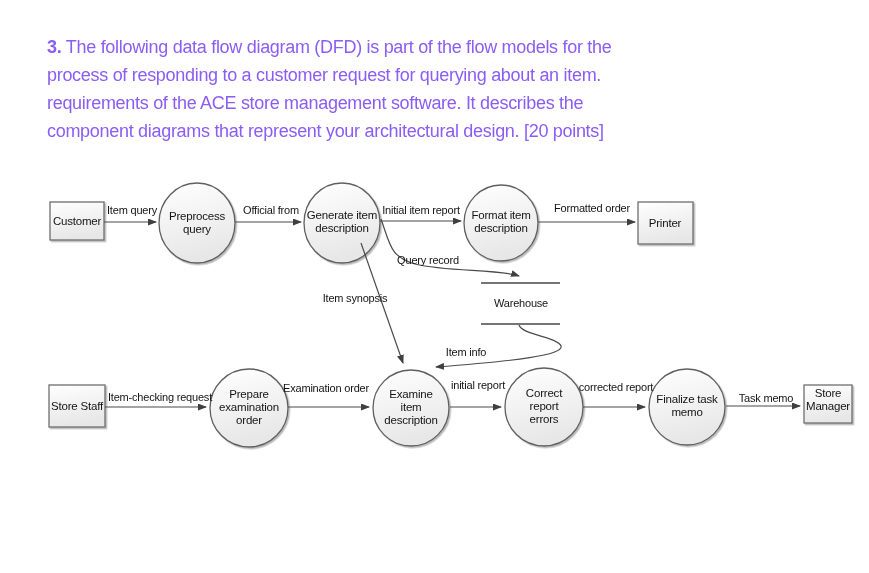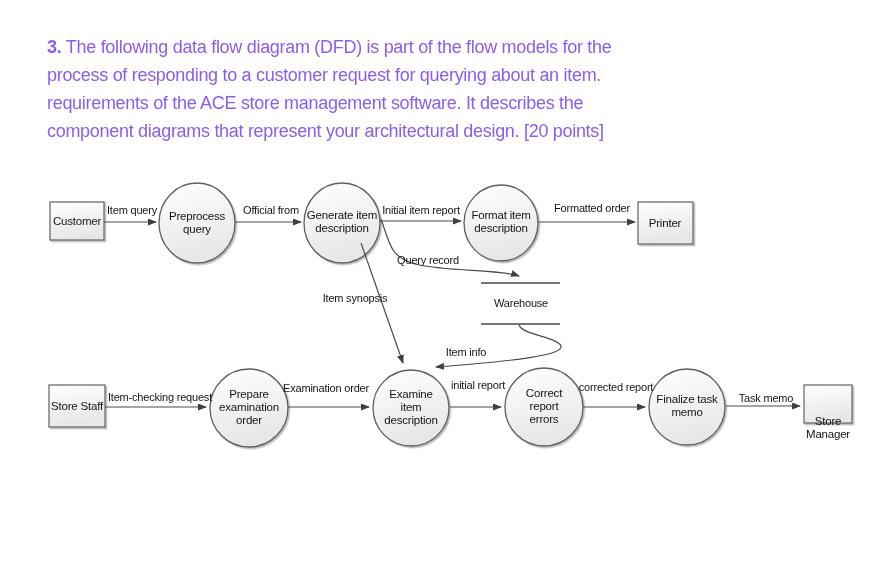--- a/index.html
+++ b/index.html
@@ -86,21 +86,21 @@
   <line x1="105" y1="407" x2="206" y2="407" stroke="#4b4b4b" stroke-width="1.2" marker-end="url(#arr)"></line>
   <line x1="288" y1="407" x2="369" y2="407" stroke="#4b4b4b" stroke-width="1.2" marker-end="url(#arr)"></line>
   <line x1="450" y1="407" x2="501" y2="407" stroke="#4b4b4b" stroke-width="1.2" marker-end="url(#arr)"></line>
   <line x1="583" y1="407" x2="645" y2="407" stroke="#4b4b4b" stroke-width="1.2" marker-end="url(#arr)"></line>
   <line x1="726" y1="406" x2="800" y2="406" stroke="#4b4b4b" stroke-width="1.2" marker-end="url(#arr)"></line>
 </svg>
 
 <div class="lbl node-lbl" style="left:77px; top:221px;">Customer</div>
 <div class="lbl node-lbl" style="left:665px; top:223px;">Printer</div>
 <div class="lbl node-lbl" style="left:77px; top:406px;">Store Staff</div>
-<div class="lbl node-lbl" style="left:828px; top:428px; width:48px;">Store Manager</div>
+<div class="lbl node-lbl" style="left:828px; top:400px; width:48px;">Store Manager</div>
 
 <div class="lbl node-lbl" style="left:197px; top:223px; width:68px;">Preprocess query</div>
 <div class="lbl node-lbl" style="left:342px; top:222px; width:80px;">Generate item description</div>
 <div class="lbl node-lbl" style="left:501px; top:222px; width:74px;">Format item description</div>
 <div class="lbl node-lbl" style="left:249px; top:407px; width:70px;">Prepare examination order</div>
 <div class="lbl node-lbl" style="left:411px; top:407px; width:60px;">Examine item description</div>
 <div class="lbl node-lbl" style="left:544px; top:406px; width:60px;">Correct report errors</div>
 <div class="lbl node-lbl" style="left:687px; top:406px; width:92px;">Finalize task memo</div>
 
 <div class="lbl" style="left:521px; top:303px;">Warehouse</div>

